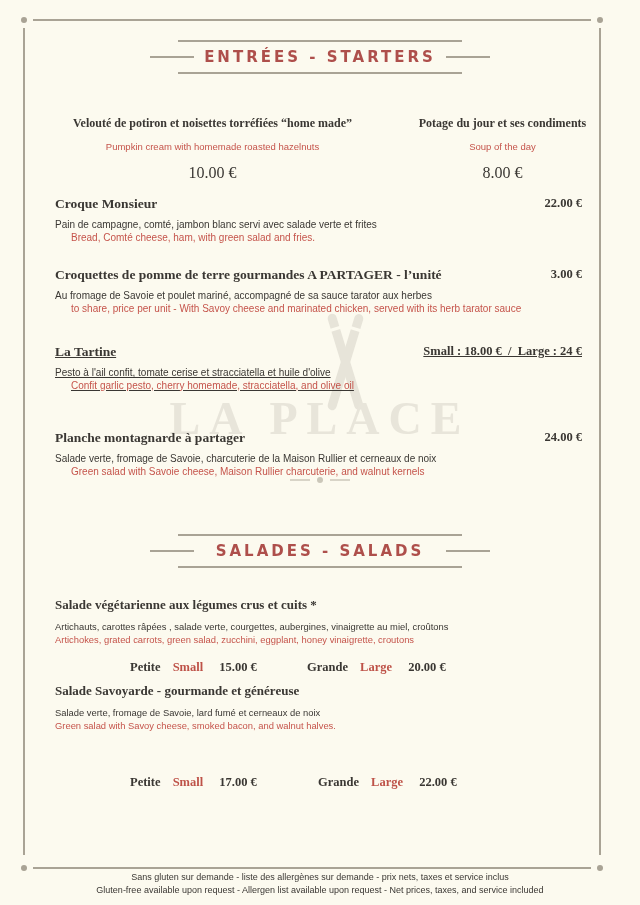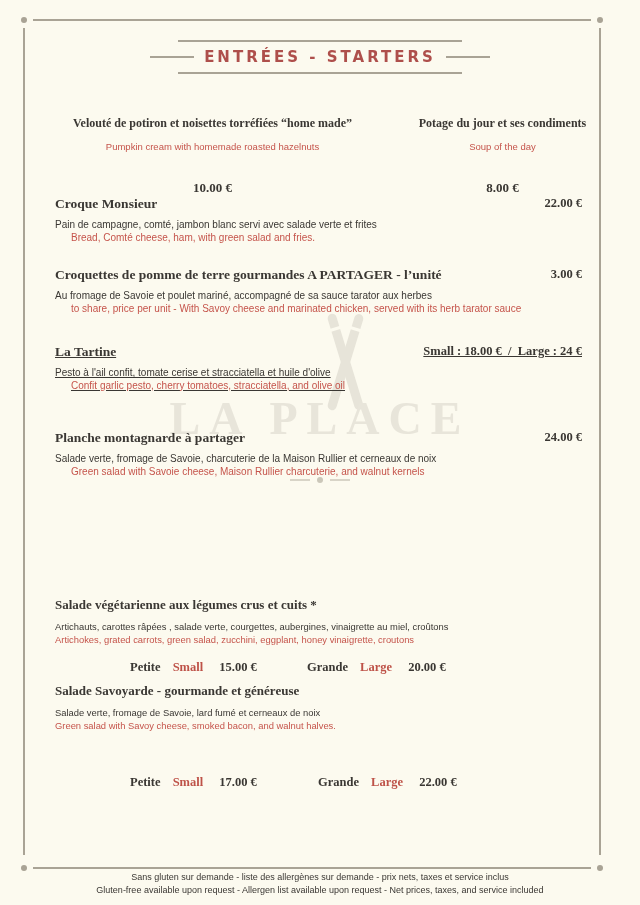--- a/index.html
+++ b/index.html
@@ -42,21 +42,21 @@
   .hdr-entrees { top:40px; }
   .hdr-salads  { top:534px; }
 
   
   .cols { position:absolute; top:116px; left:30px; right:30px; display:flex; }
   .col { text-align:center; }
   .col-left  { width:365px; }
   .col-right { flex:1; }
   .col-title { font-family:"Liberation Serif", serif; font-weight:bold; font-size:12px; white-space:nowrap; }
   .col-desc  { color:#C5544B; font-size:9.5px; margin-top:10px; white-space:nowrap; }
-  .col-price { font-family:"Liberation Serif", serif; font-weight:bold; font-size:13px; margin-top:28px; }
+  .col-price { font-family:"Liberation Serif", serif; font-weight:normal; font-size:16px; margin-top:12px; }
 
   
   .dish { position:absolute; left:55px; right:58px; }
   .d1 { top:196px; } .d2 { top:267px; } .d3 { top:344px;text-decoration:underline; } .d4 { top:430px; }
   .dish-head { display:flex; justify-content:space-between; align-items:flex-start; }
   .dish-title { font-family:"Liberation Serif", serif; font-weight:bold; font-size:13.5px; white-space:nowrap; }
   .dish-price { font-family:"Liberation Serif", serif; font-weight:bold; font-size:12.5px; white-space:pre; margin-left:12px; }
   .dish-desc { font-size:10px; line-height:12.5px; margin-top:7px; white-space:nowrap; }
   .dish-desc.en { color:#C5544B; margin-top:0;padding-left:16px; }
 
@@ -156,38 +156,47 @@
     <div class="dish-desc">Au fromage de Savoie et poulet mariné, accompagné de sa sauce tarator aux herbes</div>
     <div class="dish-desc en">to share, price per unit - With Savoy cheese and marinated chicken, served with its herb tarator sauce</div>
   </div>
 
   <div class="dish d3">
     <div class="dish-head">
       <div class="dish-title">La Tartine</div>
       <div class="dish-price">Small : 18.00 €  /  Large : 24 €</div>
     </div>
     <div class="dish-desc">Pesto à l'ail confit, tomate cerise et stracciatella et huile d'olive</div>
-    <div class="dish-desc en">Confit garlic pesto, cherry tomatoes, stracciatella, and olive oil</div>
+    <div class="dish-desc en">Confit garlic pesto, cherry homemade, stracciatella, and olive oil</div>
   </div>
 
   <div class="dish d4">
     <div class="dish-head">
       <div class="dish-title">Planche montagnarde à partager</div>
       <div class="dish-price">24.00 €</div>
     </div>
     <div class="dish-desc">Salade verte, fromage de Savoie, charcuterie de la Maison Rullier et cerneaux de noix</div>
     <div class="dish-desc en">Green salad with Savoie cheese, Maison Rullier charcuterie, and walnut kernels</div>
   </div>
 
   <div class="mid-divider">
     <div class="mid-line"></div>
     <div class="mid-dot"></div>
     <div class="mid-line"></div>
   </div>
 
+  <div class="sec-header hdr-salads">
+    <div class="sec-rule"></div>
+    <div class="sec-row">
+      <div class="sec-dash"></div>
+      <div class="sec-label">SALADES - SALADS</div>
+      <div class="sec-dash"></div>
+    </div>
+    <div class="sec-rule"></div>
+  </div>
 
   <div class="salad s1">
     <div class="salad-title">Salade végétarienne aux légumes crus et cuits *</div>
     <div class="salad-desc">Artichauts, carottes râpées , salade verte, courgettes, aubergines, vinaigrette au miel, croûtons</div>
     <div class="salad-desc en">Artichokes, grated carrots, green salad, zucchini, eggplant, honey vinaigrette, croutons</div>
   </div>
   <div class="size-row sr1">
     <div class="size-group sg-left">
       <span class="size-fr">Petite</span>
       <span class="size-en">Small</span>

